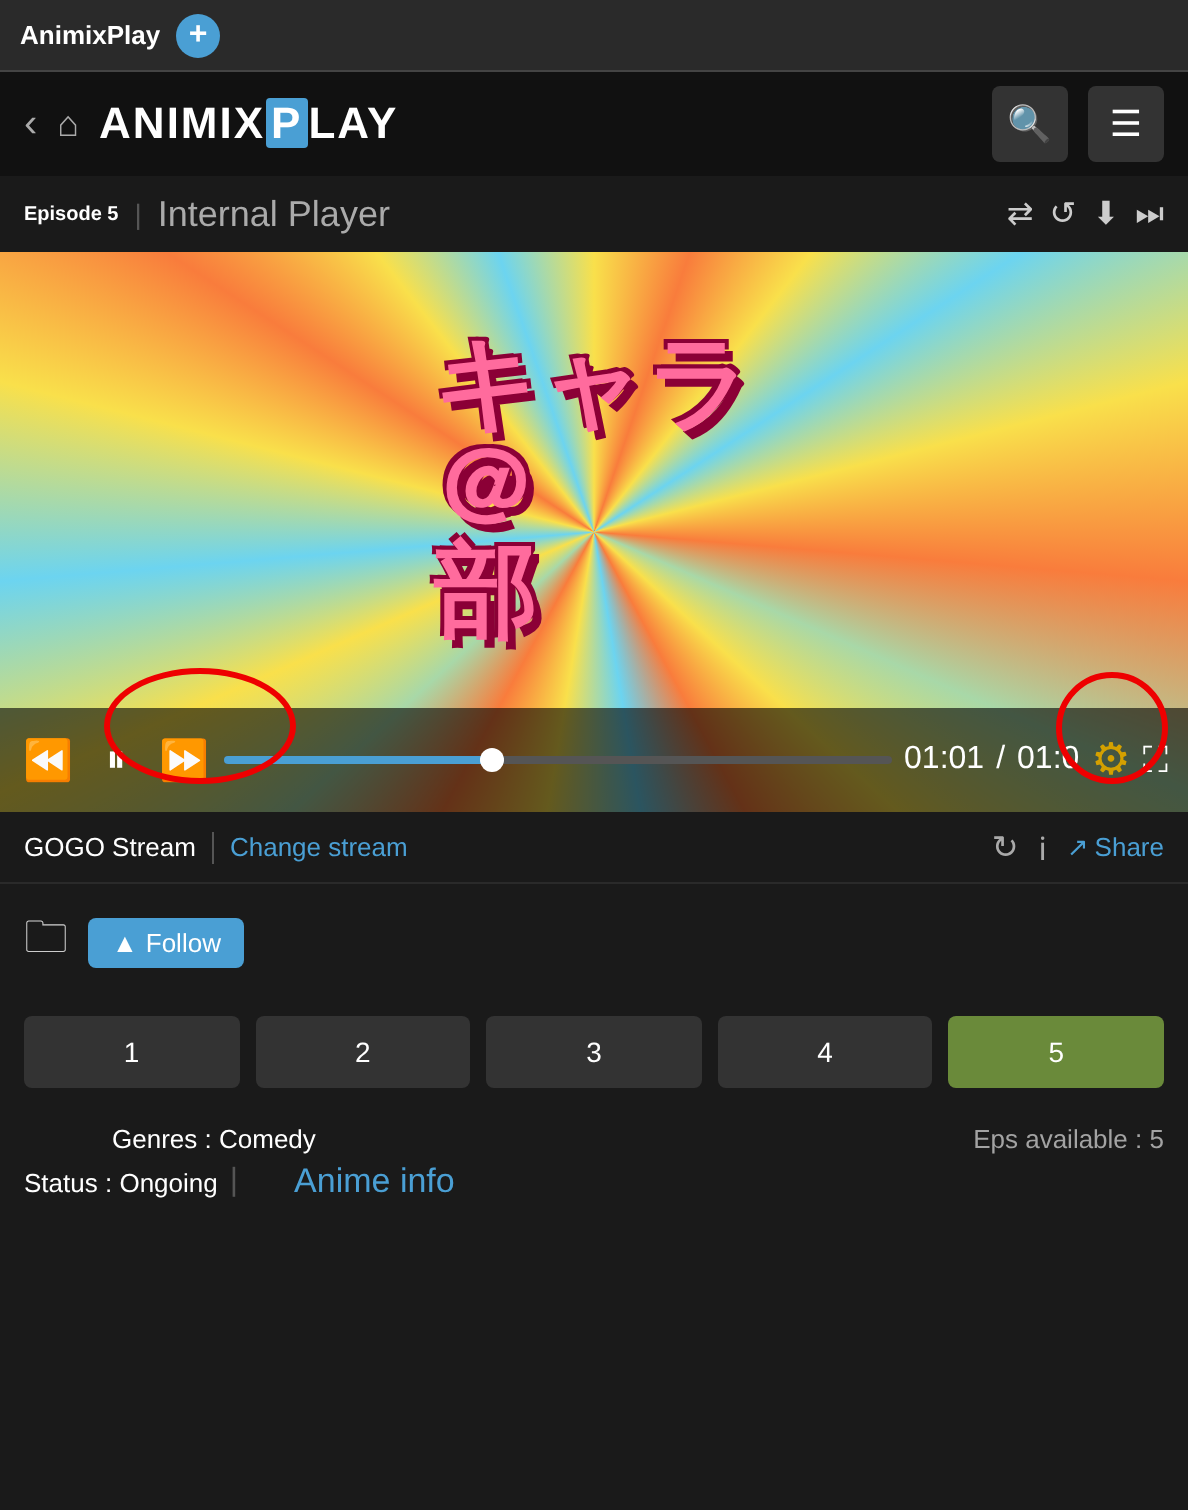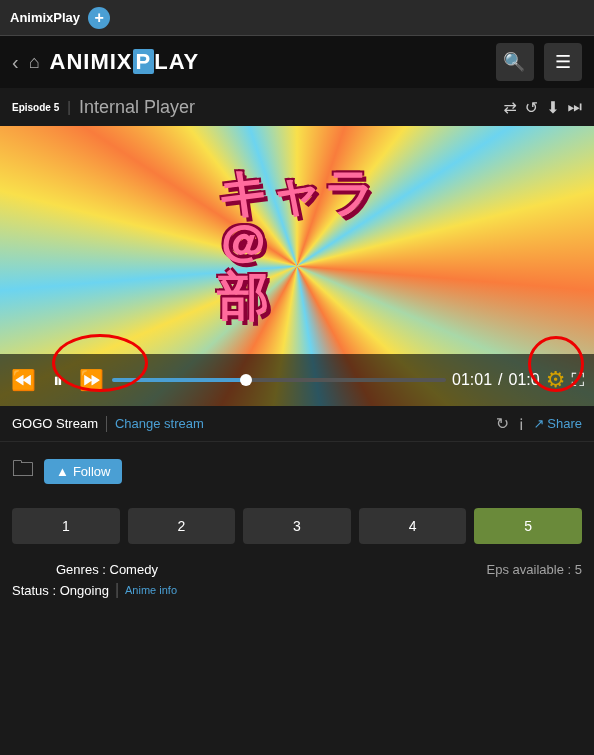--- a/index.html
+++ b/index.html
@@ -375,22 +375,23 @@
       color: #a3a3a3;
     }
     .meta-bottom {
       display: flex;
       align-items: center;
       gap: 6px;
       margin-top: 2px;
     }
     .anime-info-link {
       color: #4a9fd4;
-      font-size: 11px;
-      cursor: pointer;
+      font-size: 17px;
+      cursor: pointer;
+      margin-left: 22px;
     }
     .meta-sep {
       color: #555;
     }
   </style>
 </head>
 <body>
 
 <div class="browser-bar">
   <span class="browser-bar-logo">AnimixPlay</span>

